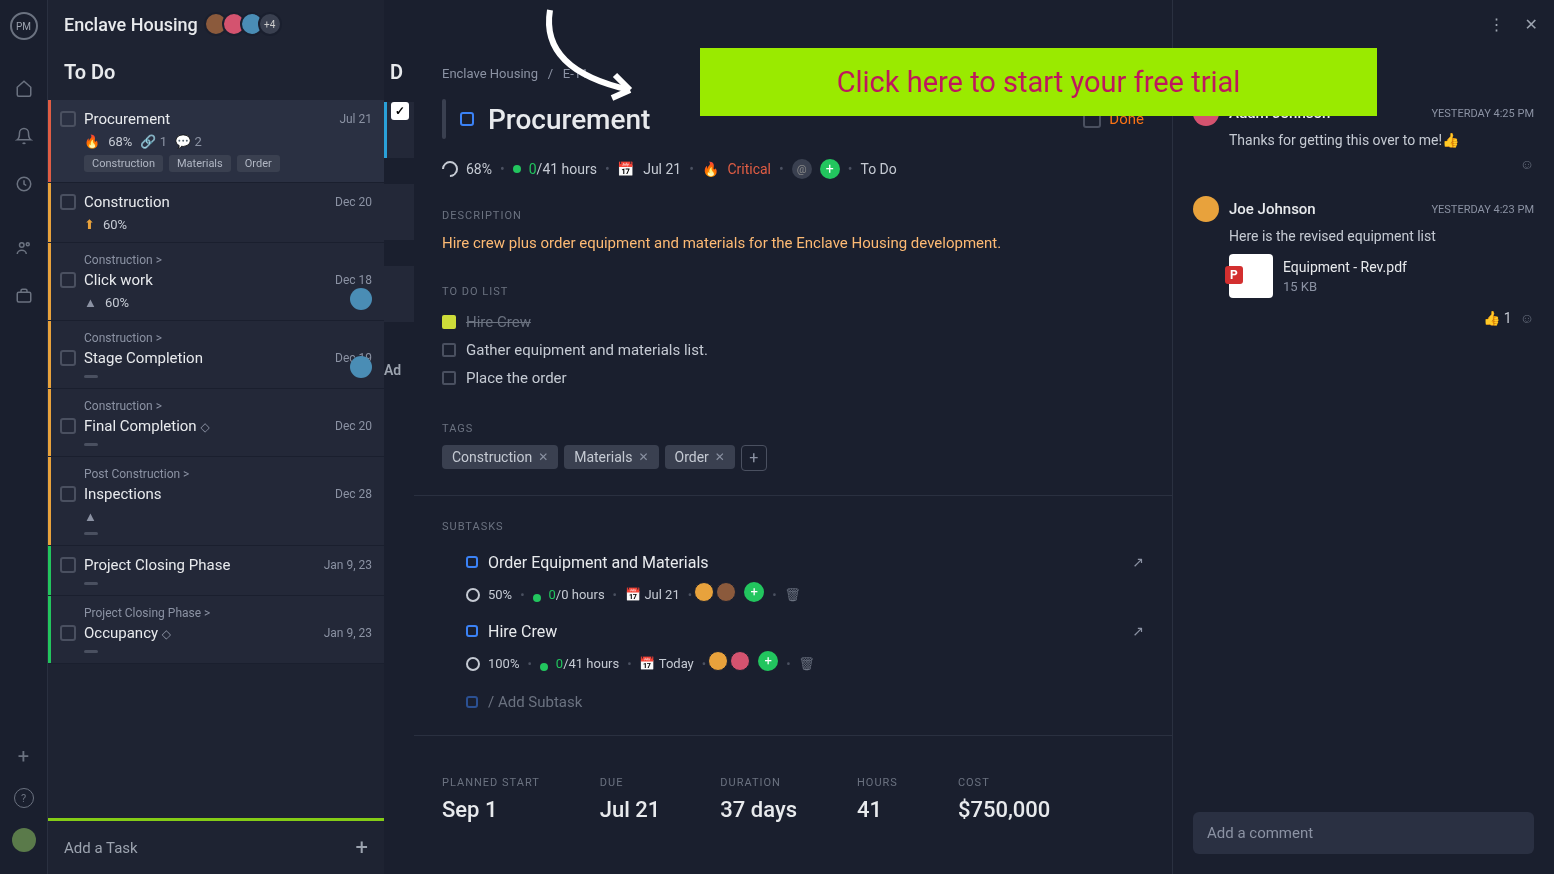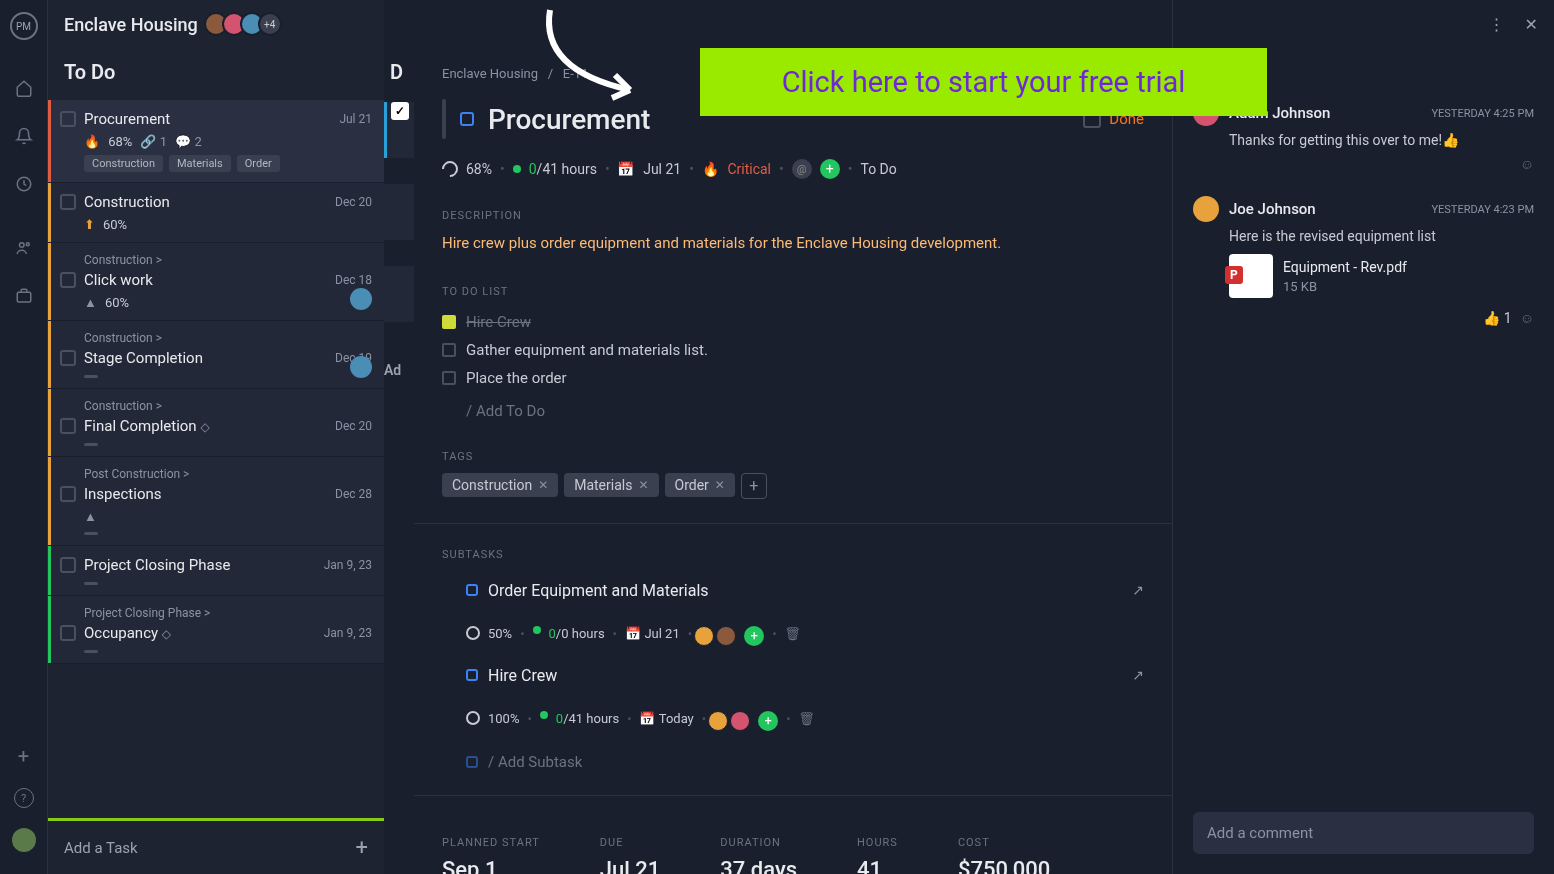--- a/index.html
+++ b/index.html
@@ -170,21 +170,21 @@
 .tag-pill .x { color:#8b92a3; cursor:pointer; font-size:12px;}
 .add-tag-btn { display:inline-flex; width:26px; height:26px; border:1px solid #4a5060; border-radius:4px; align-items:center; justify-content:center; color:#8b92a3; cursor:pointer; font-size:16px; vertical-align:middle;}
 
 .divider { height:1px; background:#2a3040; margin:24px -28px;}
 
 .subtask-card { padding:10px 0; position:relative;}
 .subtask-card .st-row1 { display:flex; align-items:center; gap:10px;}
 .subtask-card .st-icon { width:12px; height:12px; border:2px solid #3b82f6; border-radius:3px; margin-left:24px;}
 .subtask-card .st-title { font-size:16px; color:#e8eaed; flex:1;}
 .subtask-card .open-icon { color:#8b92a3; cursor:pointer; font-size:14px;}
-.subtask-card .st-meta { display:flex; align-items:flex-start; gap:8px; margin-left:24px; margin-top:26px; font-size:13px; color:#c5cad3;}
+.subtask-card .st-meta { display:flex; align-items:flex-end; gap:8px; margin-left:24px; margin-top:10px; font-size:13px; color:#c5cad3;}
 .subtask-card .st-meta .ring2 { width:14px; height:14px; border:2px solid #c5cad3; border-radius:50%;}
 .subtask-card .st-meta .ring2.full { border-color:#c5cad3;}
 .subtask-card .st-meta .mini-av { width:20px; height:20px; border-radius:50%; background:#e8a23c; margin-left:-6px; border:1.5px solid #1a1f2e;}
 .subtask-card .st-meta .mini-av2 { background:#8b5a3c;}
 .subtask-card .st-meta .mini-av3 { background:#d4536f;}
 .subtask-card .st-meta .add-av { width:20px; height:20px; border-radius:50%; background:#22c55e; display:flex;align-items:center;justify-content:center;color:#fff;font-size:13px;cursor:pointer;}
 .subtask-card .st-meta .trash { color:#6b7280; cursor:pointer;}
 .add-subtask { display:flex; align-items:center; gap:10px; padding:12px 0 0 24px; color:#6b7280; font-size:15px; cursor:pointer;}
 
 .stats-row { display:flex; gap:60px; margin-top:40px; padding-bottom:40px;}
@@ -225,23 +225,23 @@
   padding:12px 14px;
   color:#8b92a3;
   font-size:15px;
   cursor:text;
 }
 
 
 .cta-banner {
   position:absolute;
   top:48px; left:700px;
-  width:567px; height:68px;
+  width:677px; height:68px;
   background:#9aea00;
-  color:#6d28d9;
+  color:#be185d;
   font-size:29px;
   display:flex; align-items:center; justify-content:center;
   z-index:20;
 }
 .arrow-overlay {
   position:absolute;
   top:0; left:530px;
   z-index:19;
   pointer-events:none;
 }
@@ -454,21 +454,20 @@
         </div>
         <div class="todo-item">
           <div class="cb "></div>
           <span>Gather equipment and materials list.</span>
         </div>
         <div class="todo-item">
           <div class="cb "></div>
           <span>Place the order</span>
         </div>
       </div>
-    <div class="add-todo">/ Add To Do</div>
 
     <div class="tags-section">
       <div class="section-label">TAGS</div>
       <div id="tags-list" style="margin-top:4px;"><span class="tag-pill">Construction<span class="x">✕</span></span><span class="tag-pill">Materials<span class="x">✕</span></span><span class="tag-pill">Order<span class="x">✕</span></span><span class="add-tag-btn">+</span></div>
     </div>
 
     <div class="divider"></div>
 
     <div class="section-label">SUBTASKS</div>
     <div id="subtasks-list">

